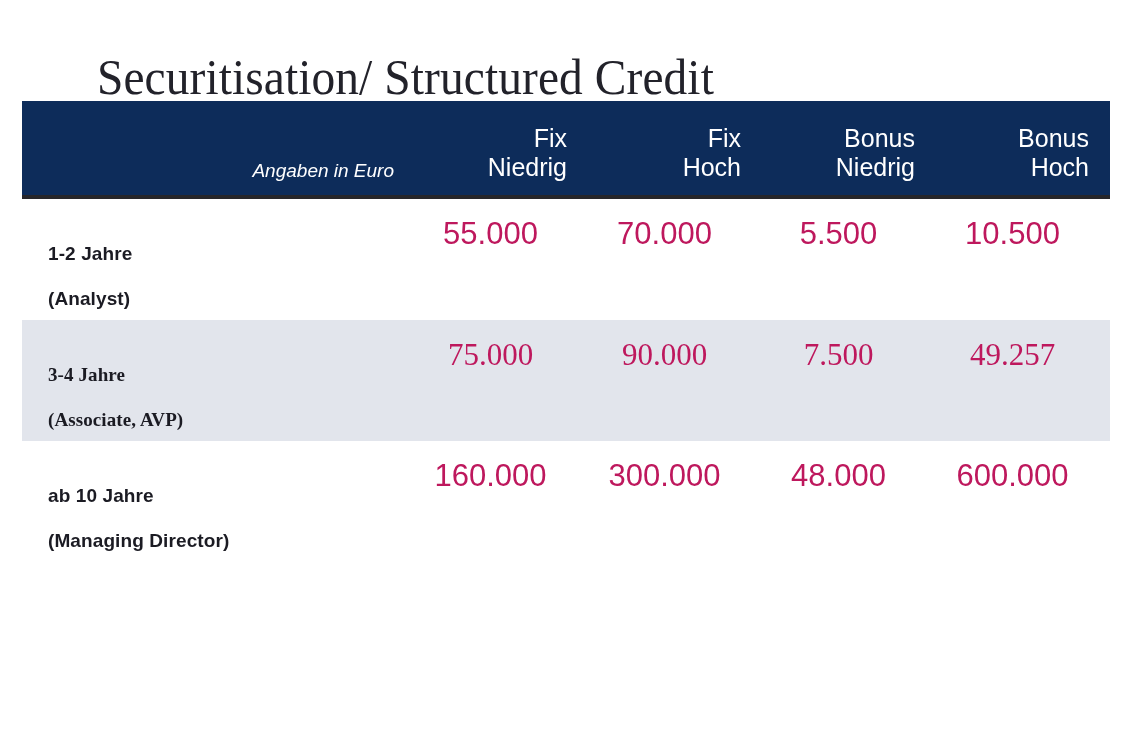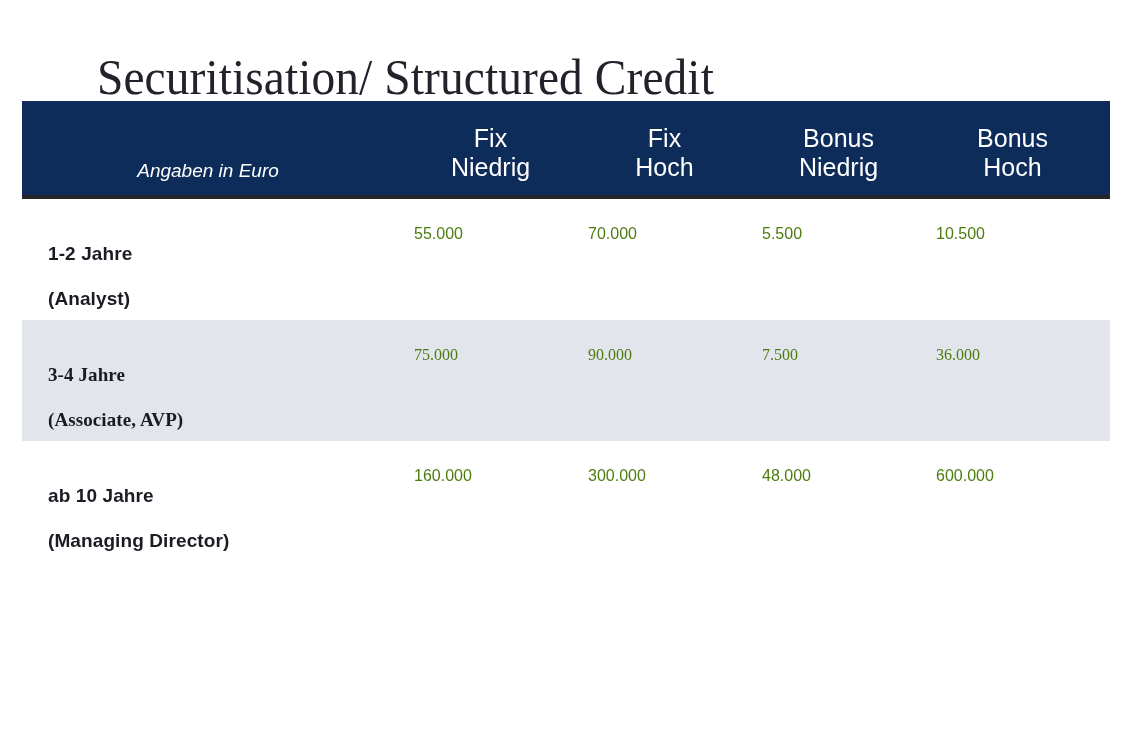--- a/index.html
+++ b/index.html
@@ -71,21 +71,21 @@
     line-height: 29px;
     padding: 0;
     vertical-align: bottom;
     border: 0;
     border-bottom: 4px solid #26262a;
     height: 94px;
   }
   thead th .th-inner {
     display: block;
     padding-bottom: 13px;
-    text-align: center;
+    text-align: right;
   }
   thead th.th-label {
     padding-left: 12px;
   }
   thead th.th-label .th-inner {
     font-style: italic;
     font-size: 19px;
     line-height: 23px;
     font-weight: 400;
     padding-right: 20px;
@@ -129,26 +129,26 @@
     font-size: 19px;
     line-height: 25px;
     font-weight: 700;
     color: #1b1b23;
     letter-spacing: 0.1px;
     white-space: nowrap;
     margin-top: 20px;
   }
 
   td.td-num {
-    text-align: left;
+    text-align: center;
     padding-right: 21px;
     padding-top: 22px;
-    font-size: 16px;
+    font-size: 31px;
     line-height: 25px;
-    color: #4d7c0f;
+    color: #be185d;
     font-weight: 400;
     white-space: nowrap;
   }
 </style>
 </head>
 <body>
 
 <div class="page">
 
   <h1 class="page-title">Securitisation/ Structured Credit</h1>
@@ -211,21 +211,21 @@
         </tr>
 
         <tr class="alt">
           <td class="td-label">
             <span class="lbl-1">3-4 Jahre</span>
             <span class="lbl-2">(Associate, AVP)</span>
           </td>
           <td class="td-num">75.000</td>
           <td class="td-num">90.000</td>
           <td class="td-num">7.500</td>
-          <td class="td-num">36.000</td>
+          <td class="td-num">49.257</td>
         </tr>
 
 
 
         <tr>
           <td class="td-label">
             <span class="lbl-1">ab 10 Jahre</span>
             <span class="lbl-2">(Managing Director)</span>
           </td>
           <td class="td-num">160.000</td>

